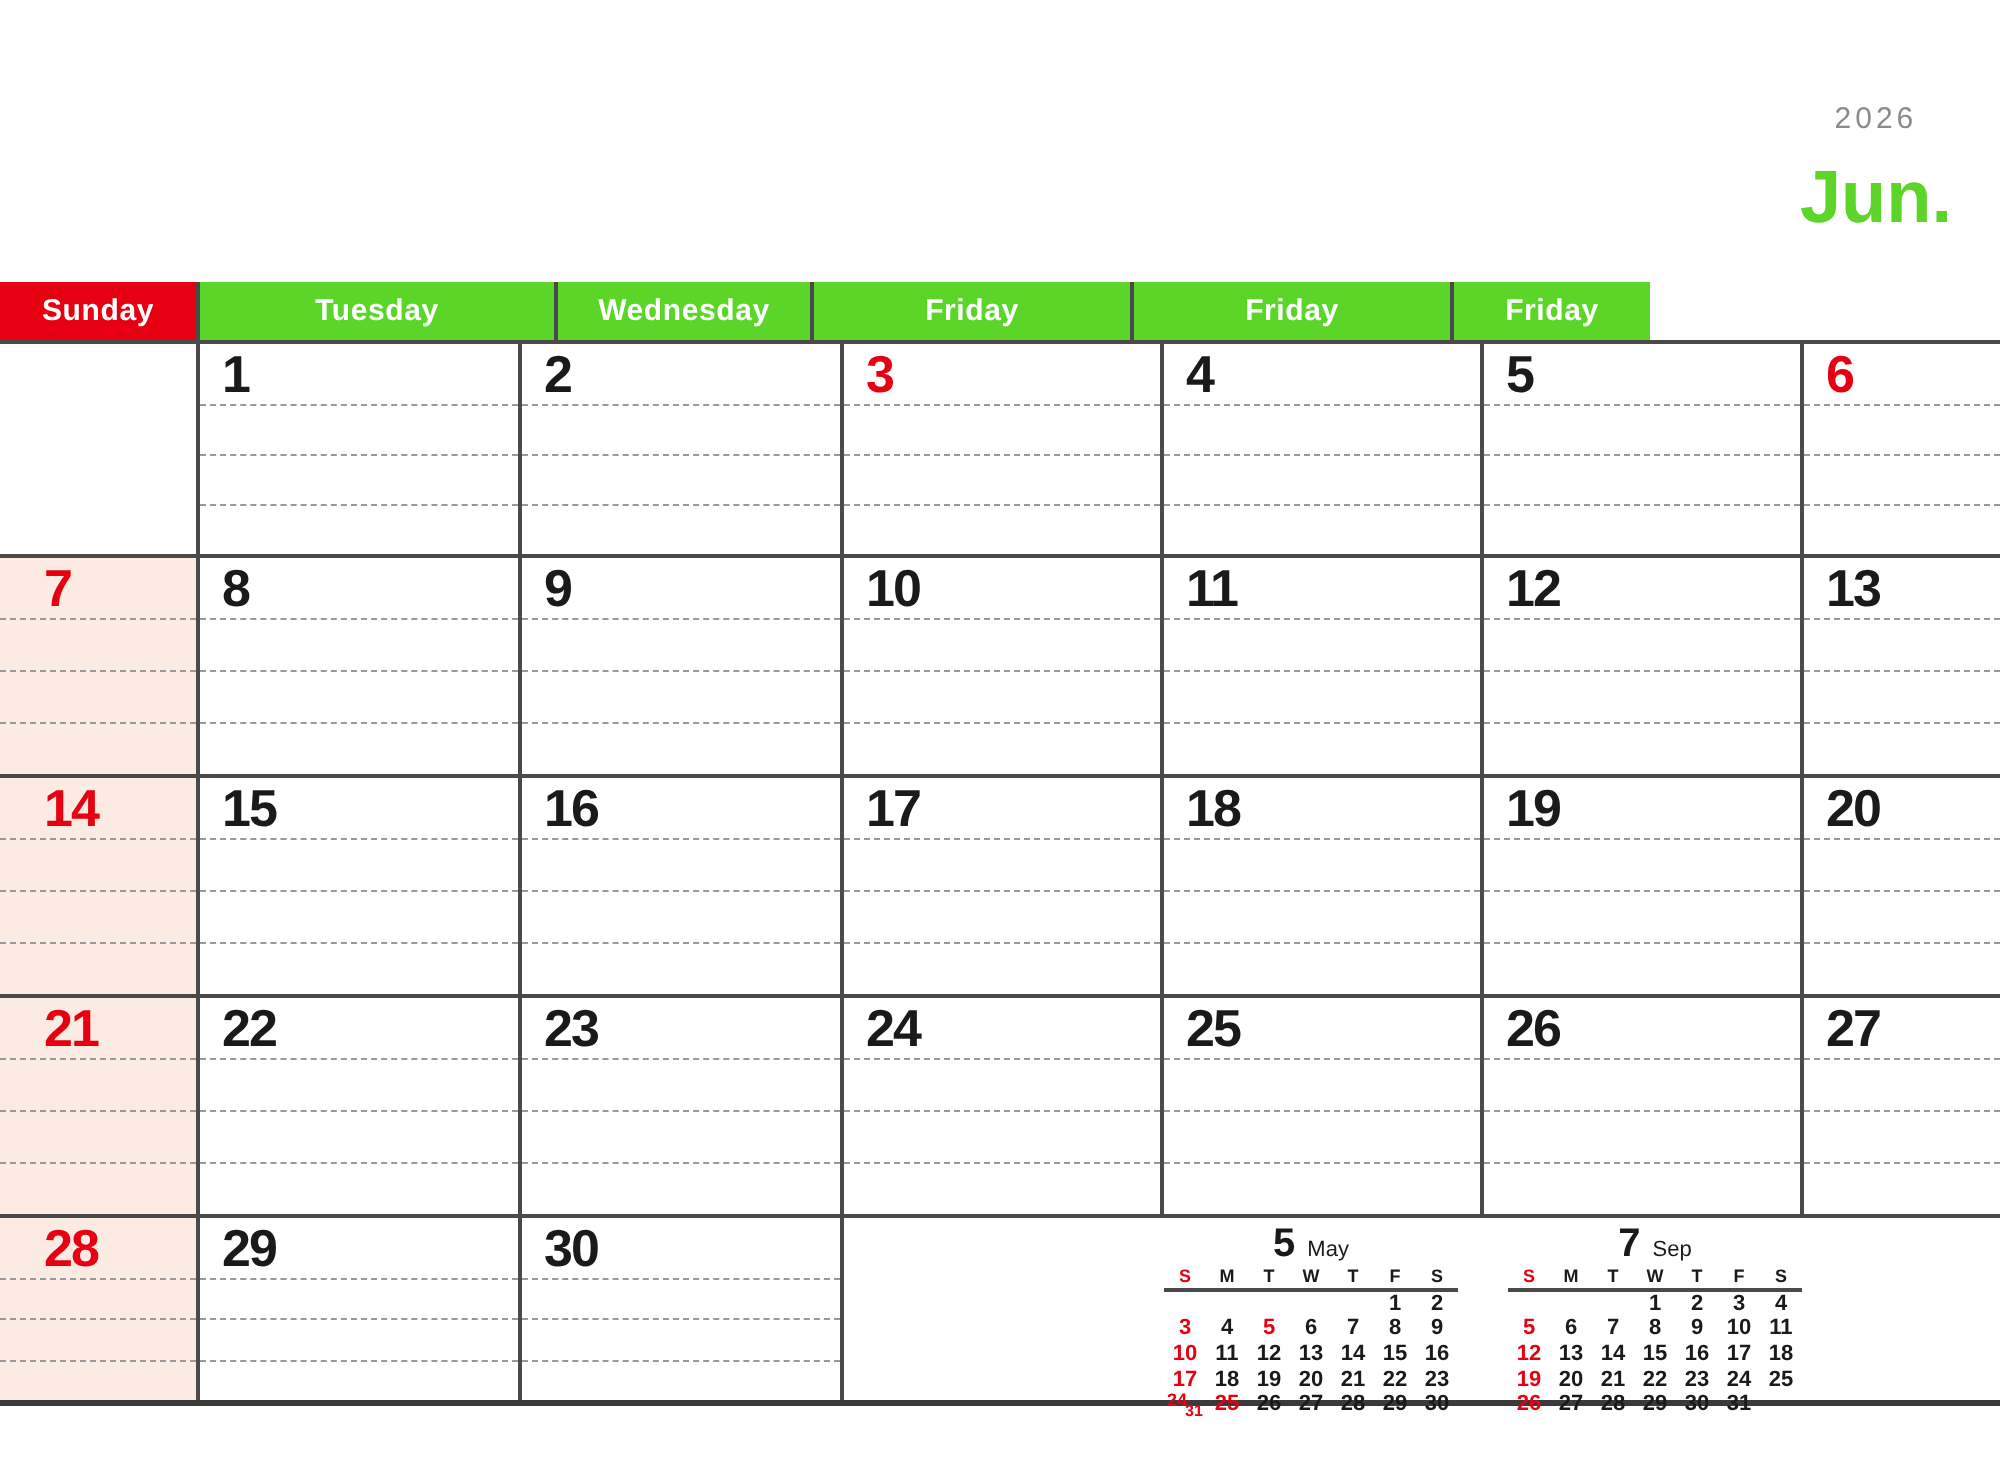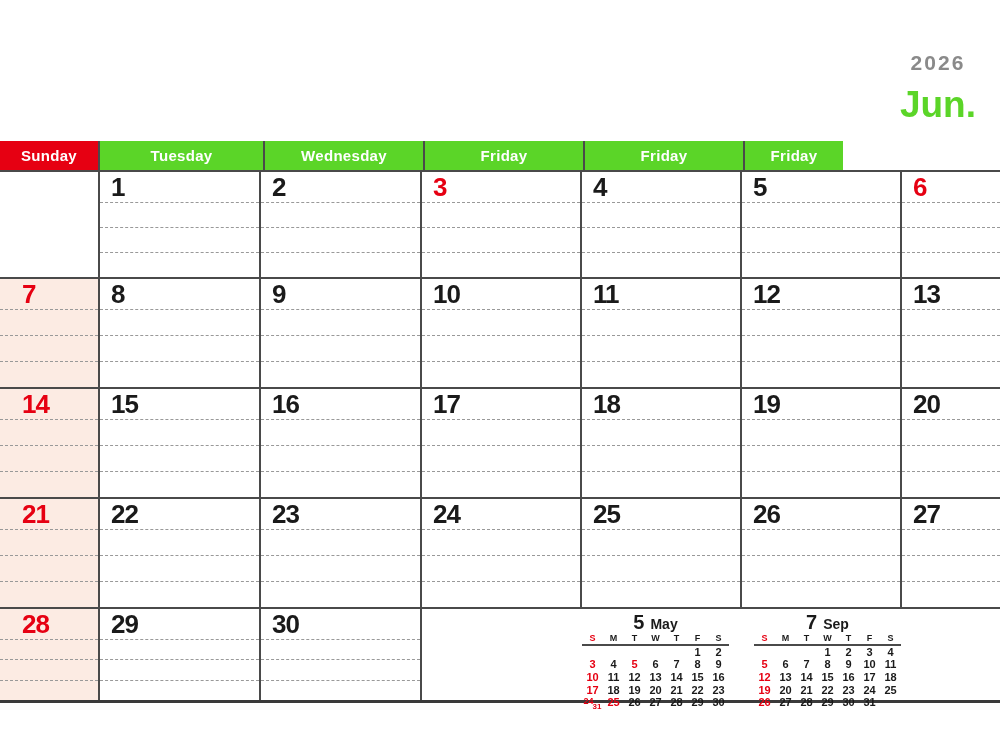--- a/index.html
+++ b/index.html
@@ -8,21 +8,21 @@
     font-family:"Liberation Sans","DejaVu Sans",sans-serif;
     -webkit-font-smoothing:antialiased;
   }
   :root{
     --green:#5BD528; --red:#E60012; --pink:#FCEBE3; --gray:#8A8A8A;
     --line:#4A4A4A; --dash:#999999; --ink:#1A1A1A; --bottom:#3A3A3A;
   }
   
   .title{position:absolute;top:52px;right:24px;display:flex;align-items:flex-end;gap:10px;}
   .title-left{display:flex;flex-direction:column;align-items:center;margin-bottom:7px;}
-  .year{color:var(--gray);font-size:21px;font-weight:bold;letter-spacing:2px;line-height:1;}
+  .year{color:var(--gray);font-size:15px;font-weight:normal;letter-spacing:2px;line-height:1;}
   .mon{color:var(--green);font-size:37px;font-weight:bold;letter-spacing:0px;line-height:0.9;margin-top:15px;}
   .big{font-size:97px;font-weight:bold;line-height:0.76;letter-spacing:-7px;padding-right:7px;}
   .big-gray{color:var(--gray);}
   .big-green{color:var(--green);}
   
   .cal{position:absolute;top:141px;left:0;width:1000px;}
   .dow-row{display:flex;height:29px;}
   .dow{display:flex;align-items:center;justify-content:center;color:#fff;
        font-weight:bold;font-size:15px;letter-spacing:0.3px;box-sizing:border-box;}
   .dow.sunday{background:var(--red);text-align:right;}
@@ -36,21 +36,21 @@
   .dateline{height:30px;display:flex;align-items:center;padding-left:11px;box-sizing:border-box;}
   .sun .dateline{padding-left:22px;}
   .datenum{font-size:26px;font-weight:bold;color:var(--ink);letter-spacing:-1px;line-height:1;}
   .datenum.red{color:var(--red);}
   .sub{flex:1;border-top:1px dashed var(--dash);}
   
   .merged{flex:1;box-sizing:border-box;display:flex;padding:2px 0 0 160px;gap:25px;background:#fff;}
   .mini{width:147px;color:var(--ink);}
   .mini-title{text-align:center;height:22px;line-height:22px;white-space:nowrap;}
   .mini-num{font-size:20px;font-weight:bold;}
-  .mini-abbr{font-size:14px;font-weight:bold;margin-left:6px;}
+  .mini-abbr{font-size:11px;font-weight:normal;margin-left:6px;}
   .mini-dow{display:flex;border-bottom:2px solid var(--line);padding-bottom:1px;}
   .mini-dow span{flex:1;text-align:center;font-size:9px;font-weight:bold;color:var(--ink);}
   .mini-dow span.red{color:var(--red);}
   .mini-row{display:flex;height:12.6px;align-items:center;}
   .mini-cell{flex:1;text-align:center;font-size:11px;font-weight:bold;line-height:1;color:var(--ink);white-space:nowrap;}
   .mini-cell.red{color:var(--red);}
   .mini-main{font-size:9px;position:relative;top:-2px;}
   .mini-sub{font-size:8px;position:relative;top:3px;margin-left:-1px;}
 </style>
 </head>
@@ -59,22 +59,22 @@
 <div class="title">
   <div class="title-left">
     <div class="year">2026</div>
     <div class="mon">Jun.</div>
   </div>
 </div>
 
 <div class="cal">
   <div class="dow-row" id="dow-row">
       <div class="dow sunday" style="width: 98px;">Sunday</div>
-      <div class="dow weekday" style="width: 165px;">Tuesday</div>
-      <div class="dow weekday" style="width: 160px;">Wednesday</div>
+      <div class="dow weekday" style="width: 179px;">Tuesday</div>
+      <div class="dow weekday" style="width: 128px;">Wednesday</div>
       <div class="dow weekday" style="width: 160px;">Friday</div>
       <div class="dow weekday" style="width: 160px;">Friday</div>
       <div class="dow weekday" style="width: 100px;">Friday</div>
     </div>
   <div id="weeks">
       <div class="week" style="height: 107px;">
         <div class="cell sun" style="width: 98px;">
           <div class="dateline">
             <span class="datenum"></span>
           </div>

